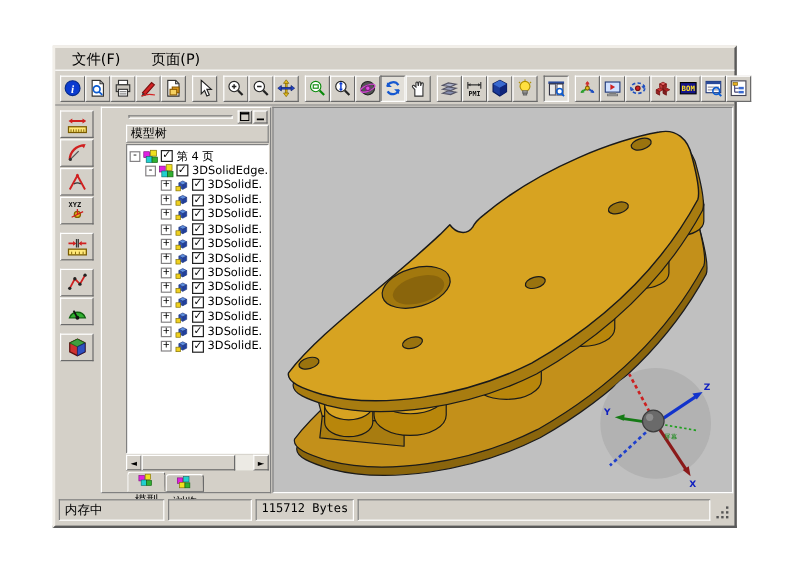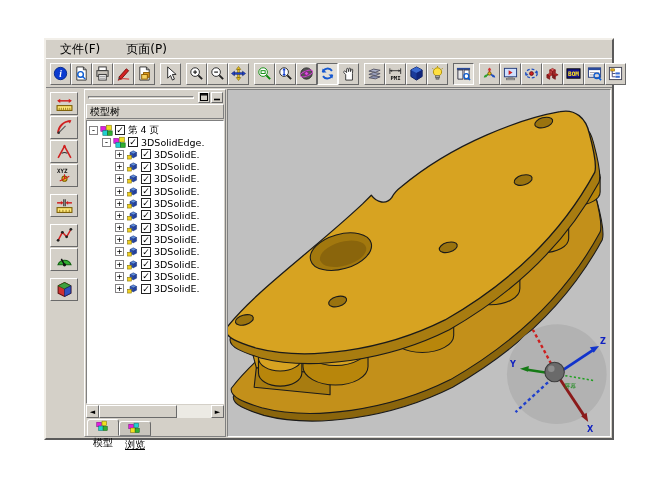--- a/index.html
+++ b/index.html
@@ -46,20 +46,21 @@
     background:#d4d0c8; border:1px solid; border-color:#fff #6a6a6a #6a6a6a #fff;
     margin-bottom:1px;
   }
   .lbtn svg { width:17px; height:17px; display:block; }
   .lgap { height:6px; }
   
   .tree-panel {
     width:142px; flex:0 0 auto; display:flex; flex-direction:column;
     border:1px solid; border-color:#fff #808080 #808080 #fff; margin:1px 1px 1px 0;
     background:#d4d0c8;
+    padding-left:19px;
   }
   .panel-grip-row { height:12px; display:flex; align-items:center; padding:2px 2px 0 3px; flex:0 0 auto; }
   .grip-line { flex:1; height:3px; border:1px solid; border-color:#808080 #fff #fff #808080; margin-right:3px; }
   .pbtn {
     width:12px; height:11px; background:#d4d0c8; margin-left:1px;
     border:1px solid; border-color:#fff #6a6a6a #6a6a6a #fff;
     display:flex; align-items:center; justify-content:center;
   }
   .pbtn svg { width:8px; height:8px; display:block; }
   .panel-title {
@@ -800,13 +801,29 @@
           <circle cx="314" cy="257" r="3" fill="#8d8d8d"></circle>
           <text x="359" y="234" font-size="7.5" font-weight="bold" fill="#1020c0">Z</text>
           <text x="276" y="255" font-size="7.5" font-weight="bold" fill="#1020c0">Y</text>
           <text x="347" y="315" font-size="7.5" font-weight="bold" fill="#1020c0">X</text>
           <text x="326" y="275" font-size="5.5" fill="#1a8a1a">屏幕</text>
         </g>
       </svg>
     </div>
   </div>
 
+  <div class="statusbar">
+    <div class="sfield f0">内存中</div>
+    <div class="sfield f1"></div>
+    <div class="sfield f2">115712 Bytes</div>
+    <div class="sfield f3"></div>
+    <svg class="sgrip" viewBox="0 0 14 14">
+      <g fill="#555">
+        <rect x="10" y="2" width="2" height="2"></rect>
+          <rect x="6" y="6" width="2" height="2"></rect>
+          <rect x="10" y="6" width="2" height="2"></rect>
+        <rect x="2" y="10" width="2" height="2"></rect>
+          <rect x="6" y="10" width="2" height="2"></rect>
+          <rect x="10" y="10" width="2" height="2"></rect>
+      </g>
+    </svg>
+  </div>
 </div>
 
 </body></html>

